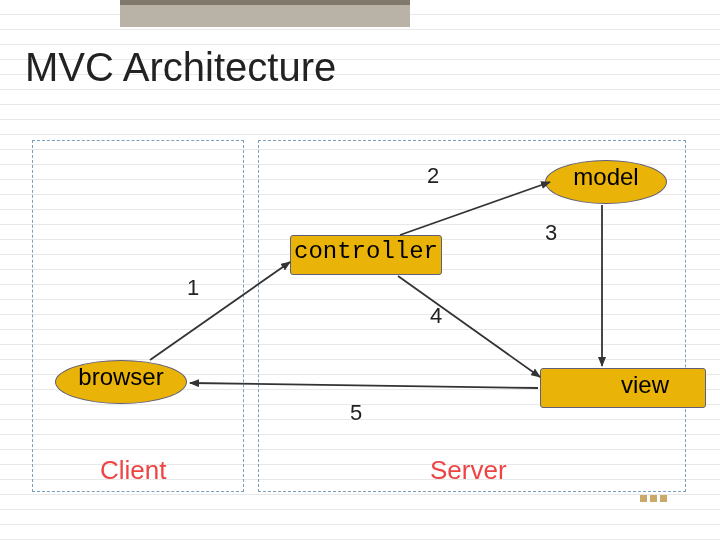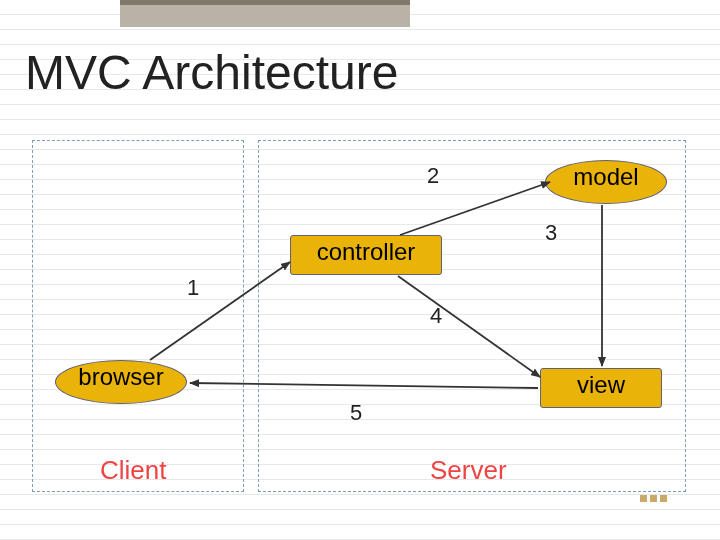--- a/index.html
+++ b/index.html
@@ -18,21 +18,21 @@
   .top-bar {
     position: absolute;
     top: 0; left: 120px;
     width: 290px; height: 22px;
     background: #b9b2a6;
     border-top: 5px solid #80786a;
   }
   .title {
     position: absolute;
     top: 45px; left: 25px;
-    font-size: 48px;
+    font-size: 40px;
     color: #222;
   }
   .accent-squares {
     position: absolute;
     display: flex;
     gap: 3px;
   }
   .accent-squares span {
     width: 7px; height: 7px;
     background: #c9a86a;
@@ -86,25 +86,25 @@
 <div id="client-box" class="dashed-box"></div>
 <div id="server-box" class="dashed-box"></div>
 
 <div class="region-label" style="top:455px; left:100px;">Client</div>
 <div class="region-label" style="top:455px; left:430px;">Server</div>
 
 <div class="node oval" style="top:160px; left:545px; width:120px; height:42px;">
   <span class="cap">model</span>
 </div>
 
-<div class="node rect" style="top:235px; left:290px; width:150px; height:38px;">
+<div class="node rect" style="top:235px; left:290px; width:150px; height:38px;font-family:Liberation Mono, monospace;">
   <span class="cap">controller</span>
 </div>
 
-<div class="node rect" style="top:368px; left:540px; width:120px; height:38px;">
+<div class="node rect" style="top:368px; left:540px; width:120px; height:38px;padding-left:44px;">
   <span class="cap">view</span>
 </div>
 
 <div class="node oval" style="top:360px; left:55px; width:130px; height:42px;">
   <span class="cap">browser</span>
 </div>
 
 <div class="edge-label" style="top:275px; left:187px;">1</div>
 <div class="edge-label" style="top:163px; left:427px;">2</div>
 <div class="edge-label" style="top:220px; left:545px;">3</div>

